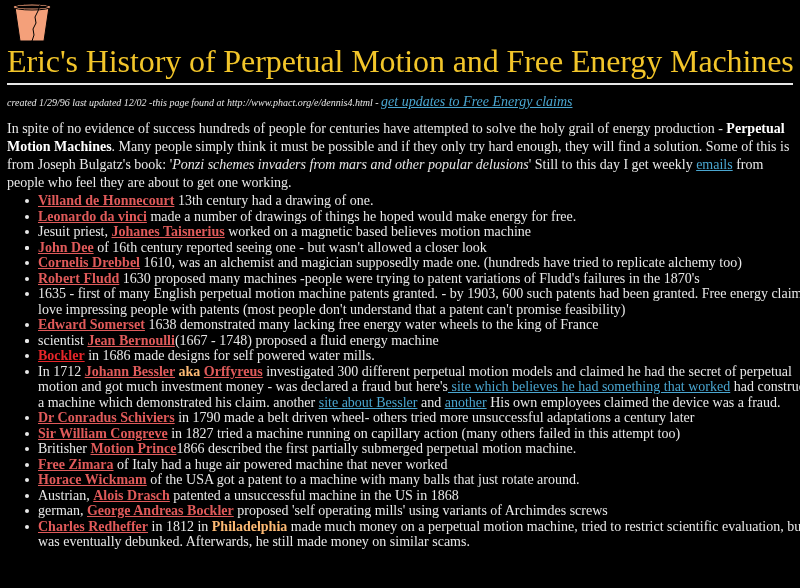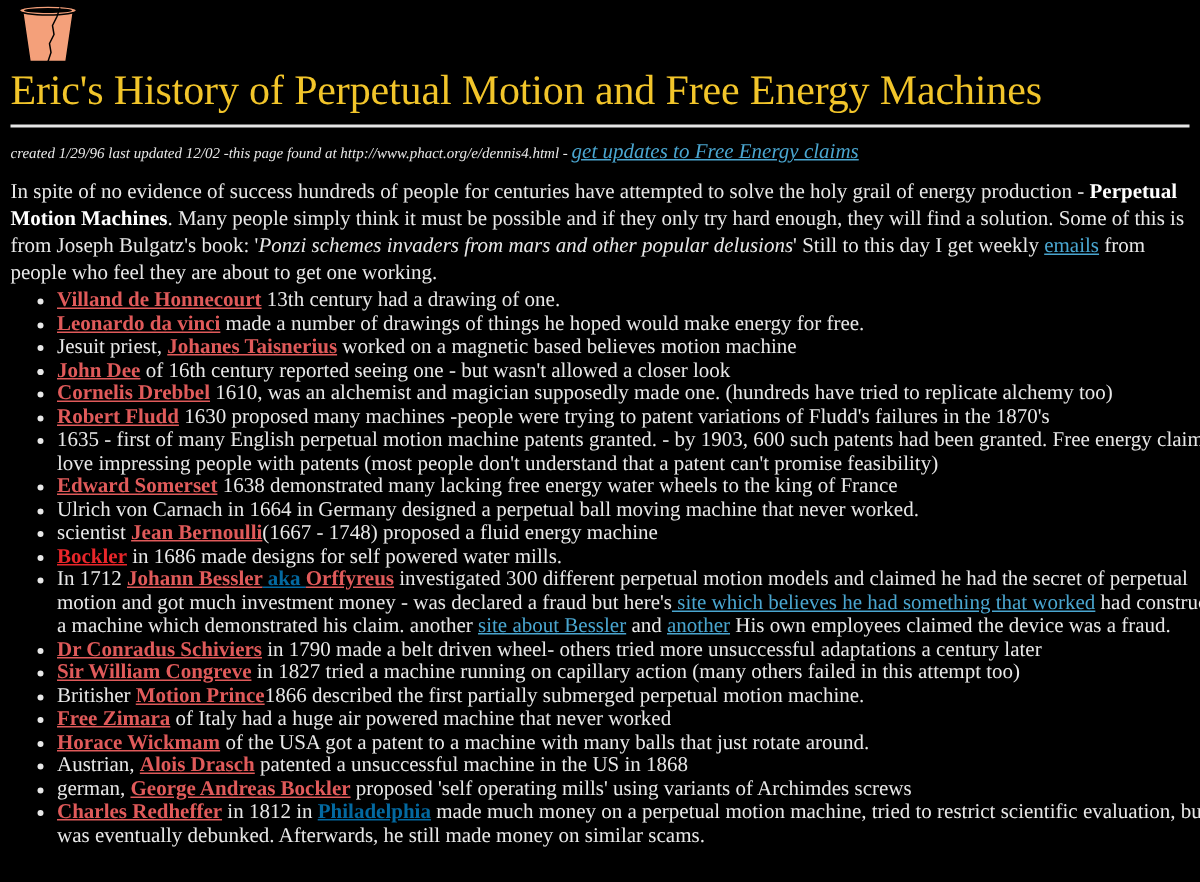--- a/index.html
+++ b/index.html
@@ -27,21 +27,21 @@
       width: 48px;
       height: 44px;
     }
     h1 {
       margin: 0;
       padding: 0;
       position: absolute;
       left: 7px;
       top: 44px;
       font-weight: normal;
-      font-size: 28px;
+      font-size: 32px;
       line-height: 34px;
       color: #f2c52a;
       white-space: nowrap;
       letter-spacing: -0.1px;
     }
     .rule {
       position: absolute;
       left: 7px;
       top: 83px;
       width: 786px;
@@ -104,23 +104,22 @@
     }
     .name {
       color: #e05a5a;
       font-weight: bold;
       text-decoration: underline;
     }
     .name.bright {
       color: #e8262a;
     }
     .strong-white {
-      color: #0369a1;
+      color: #fdba74;
       font-weight: bold;
-      text-decoration: underline;
     }
   </style>
 </head>
 <body>
 
 <div class="page">
 
   <svg class="logo" viewBox="0 0 48 44">
     <path d="M7 6 L41 6 L36 40 L12 40 Z" fill="#f4a07a" stroke="#000" stroke-width="1"></path>
     <ellipse cx="24" cy="6" rx="19" ry="3" fill="#f4a07a" stroke="#000" stroke-width="1"></ellipse>
@@ -141,21 +140,21 @@
   <ul class="history">
     <li><span class="bullet"></span><span class="name">Villand de Honnecourt</span><span> 13th century had a drawing of one.</span></li>
     <li><span class="bullet"></span><span class="name">Leonardo da vinci</span><span> made a number of drawings of things he hoped would make energy for free.</span></li>
     <li><span class="bullet"></span><span>Jesuit priest, </span><span class="name">Johanes Taisnerius</span><span> worked on a magnetic based believes motion machine</span></li>
     <li><span class="bullet"></span></li>
     <li><span class="bullet"></span><span class="name">John Dee</span><span> of 16th century reported seeing one - but wasn't allowed a closer look</span></li>
     <li><span class="bullet"></span><span class="name">Cornelis Drebbel</span><span> 1610, was an alchemist and magician supposedly made one. (hundreds have tried to replicate alchemy too)</span></li>
     <li><span class="bullet"></span><span class="name">Robert Fludd</span><span> 1630 proposed many machines -people were trying to patent variations of Fludd's failures in the 1870's</span></li>
     <li><span class="bullet"></span><span>1635 - first of many English perpetual motion machine patents granted. - by 1903, 600 such patents had been granted. Free energy claimants love impressing people with patents (most people don't understand that a patent can't promise feasibility)</span></li>
     <li><span class="bullet"></span><span class="name">Edward Somerset</span><span> 1638 demonstrated many lacking free energy water wheels to the king of France</span></li>
-    <li><span class="bullet"></span><span>Ulrich von Carnach in 1664 in Germany designed a perpetual ball moving machine that never worked.</span></li>
+    <li><span class="bullet"></span></li>
     <li><span class="bullet"></span><span>scientist </span><span class="name">Jean Bernoulli</span><span>(1667 - 1748) proposed a fluid energy machine</span></li>
     <li><span class="bullet"></span><span class="name bright">Bockler</span><span> in 1686 made designs for self powered water mills.</span></li>
     <li><span class="bullet"></span><span>In 1712 </span><span class="name">Johann Bessler</span><span class="strong-white"> aka </span><span class="name">Orffyreus</span><span> investigated 300 different perpetual motion models and claimed he had the secret of perpetual motion and got much investment money - was declared a fraud but here's</span><a href="#"> site which believes he had something that worked</a><span> had constructed a machine which demonstrated his claim. another </span><a href="#">site about Bessler</a><span> and </span><a href="#">another</a><span>  His own employees claimed the device was a fraud.</span></li>
     <li><span class="bullet"></span><span class="name">Dr Conradus Schiviers</span><span> in 1790 made a belt driven wheel- others tried more unsuccessful adaptations a century later</span></li>
     <li><span class="bullet"></span><span class="name">Sir William Congreve</span><span> in 1827 tried a machine running on capillary action (many others failed in this attempt too)</span></li>
     <li><span class="bullet"></span><span>Britisher </span><span class="name">Motion Prince</span><span>1866 described the first partially submerged perpetual motion machine.</span></li>
     <li><span class="bullet"></span><span class="name">Free Zimara</span><span> of Italy had a huge air powered machine that never worked</span></li>
     <li><span class="bullet"></span><span class="name">Horace Wickmam</span><span> of the USA got a patent to a machine with many balls that just rotate around.</span></li>
     <li><span class="bullet"></span><span>Austrian, </span><span class="name">Alois Drasch</span><span> patented a unsuccessful machine in the US in 1868</span></li>
     <li><span class="bullet"></span><span>german, </span><span class="name">George Andreas Bockler</span><span> proposed 'self operating mills' using variants of Archimdes screws</span></li>

